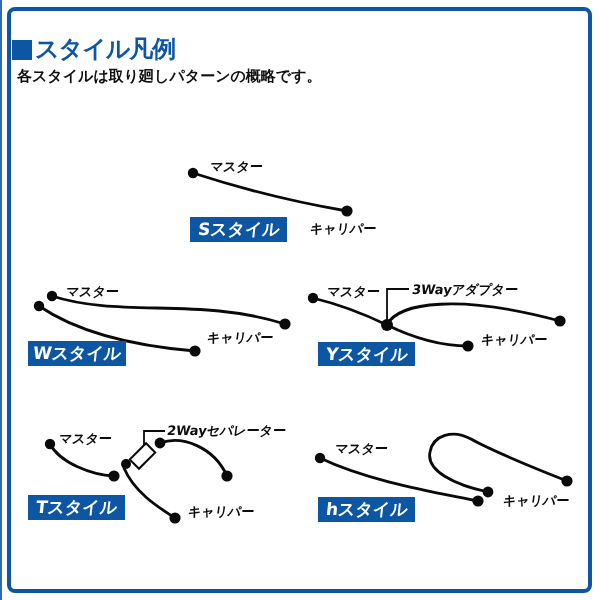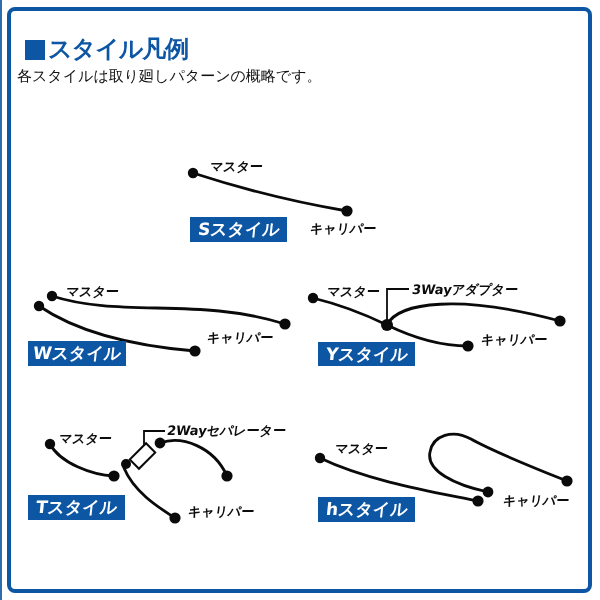--- a/index.html
+++ b/index.html
@@ -9,30 +9,30 @@
     overflow:hidden;color:#0c0c0c;
   }
   .edge-stripe{
     position:absolute;left:0;top:0;width:2px;height:600px;background:#2e6cb0;
   }
   .frame{
     position:absolute;left:7px;top:7px;right:8px;bottom:7px;
     border:4px solid #0d56a4;border-radius:8px;pointer-events:none;
   }
   .title-row{
-    position:absolute;left:25px;top:33px;display:flex;align-items:center;gap:3px;
+    position:absolute;left:12px;top:33px;display:flex;align-items:center;gap:3px;
   }
   .title-bullet{
     width:20px;height:20px;background:#0d56a4;display:inline-block;margin-top:2px;
   }
   .title-text{
     color:#0d56a4;font-size:24px;font-weight:bold;letter-spacing:-1px;white-space:nowrap;
   }
   .intro{
-    position:absolute;left:17px;top:66px;font-size:15px;font-weight:normal;
+    position:absolute;left:17px;top:66px;font-size:15px;font-weight:bold;
     line-height:20px;color:#111;white-space:nowrap;letter-spacing:0px;
   }
   svg.canvas{position:absolute;left:0;top:0;}
   .part-label{
     position:absolute;font-size:13px;font-weight:bold;color:#0c0c0c;
     transform:skewX(-8deg);white-space:nowrap;
   }
   .style-box{
     position:absolute;background:#0d56a4;color:#ffffff;
     display:flex;align-items:center;justify-content:center;

